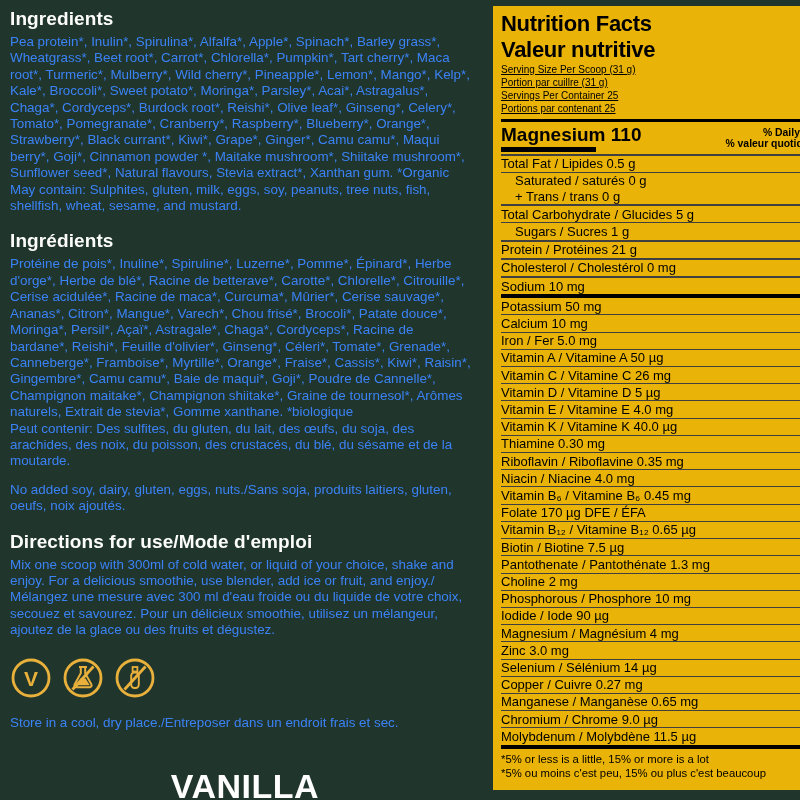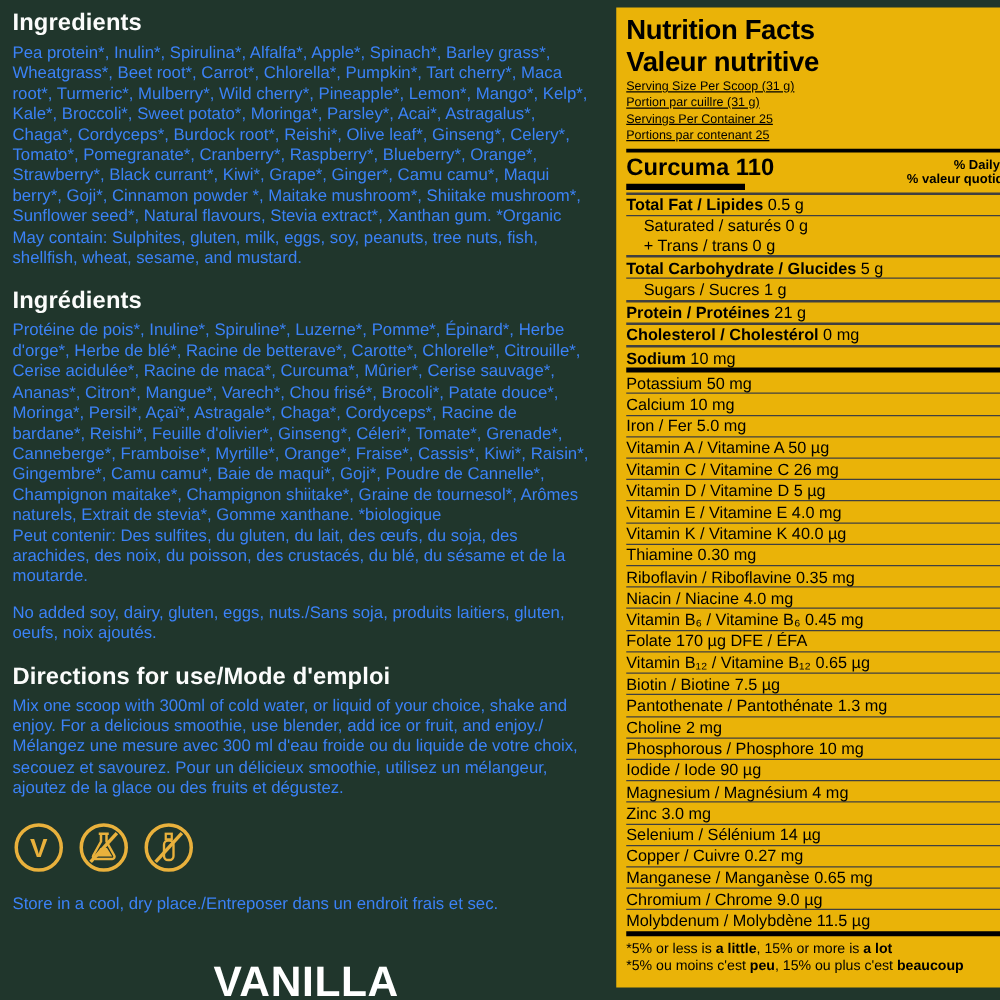--- a/index.html
+++ b/index.html
@@ -46,21 +46,21 @@
   .nrow{
     display:flex;justify-content:space-between;align-items:center;
     border-top:1px solid #404040;padding:.5px 0;
   }
   .nrow.major{border-top-width:2px;}
   .bar4{height:4px;background:#000;}
   .bar4 + .nrow{border-top:none;}
   .nlabel{font-size:13px;line-height:15.2px;}
   .nrow.ind .nlabel{padding-left:14px;}
   .ndv{font-size:13px;line-height:15.2px;font-weight:bold;font-weight:normal;text-align:right;padding-left:4px;white-space:nowrap;}
-  .b{font-weight:bold;}
+  .b{font-weight:normal;}
   .footnote{font-size:11.3px;line-height:14px;margin-top:3px;}
 </style>
 </head>
 <body>
 
 <div class="stage">
 
   <div class="left">
     <h2>Ingredients</h2>
     <p>Pea protein*, Inulin*, Spirulina*, Alfalfa*, Apple*, Spinach*, Barley grass*, Wheatgrass*, Beet root*, Carrot*, Chlorella*, Pumpkin*, Tart cherry*, Maca root*, Turmeric*, Mulberry*, Wild cherry*, Pineapple*, Lemon*, Mango*, Kelp*, Kale*, Broccoli*, Sweet potato*, Moringa*, Parsley*, Acai*, Astragalus*, Chaga*, Cordyceps*, Burdock root*, Reishi*, Olive leaf*, Ginseng*, Celery*, Tomato*, Pomegranate*, Cranberry*, Raspberry*, Blueberry*, Orange*, Strawberry*, Black currant*, Kiwi*, Grape*, Ginger*, Camu camu*, Maqui berry*, Goji*, Cinnamon powder *, Maitake mushroom*, Shiitake mushroom*, Sunflower seed*, Natural flavours, Stevia extract*, Xanthan gum. *Organic</p>
@@ -115,21 +115,21 @@
         <div>Portion par cuillre (31 g)</div>
         <div>Servings Per Container 25</div>
         <div>Portions par contenant 25</div>
       </div>
 
     <div class="rule3"></div>
 
     <div class="cal-wrap">
       <div>
         <div class="cal-left">
-          <span>Curcuma</span>&nbsp;<span>110</span>
+          <span>Magnesium</span>&nbsp;<span>110</span>
         </div>
         <div class="cal-underline"></div>
       </div>
       <div class="dv-header">
         <div>% Daily Value*</div>
         <div>% valeur quotidienne*</div>
       </div>
     </div>
 
     <div>

